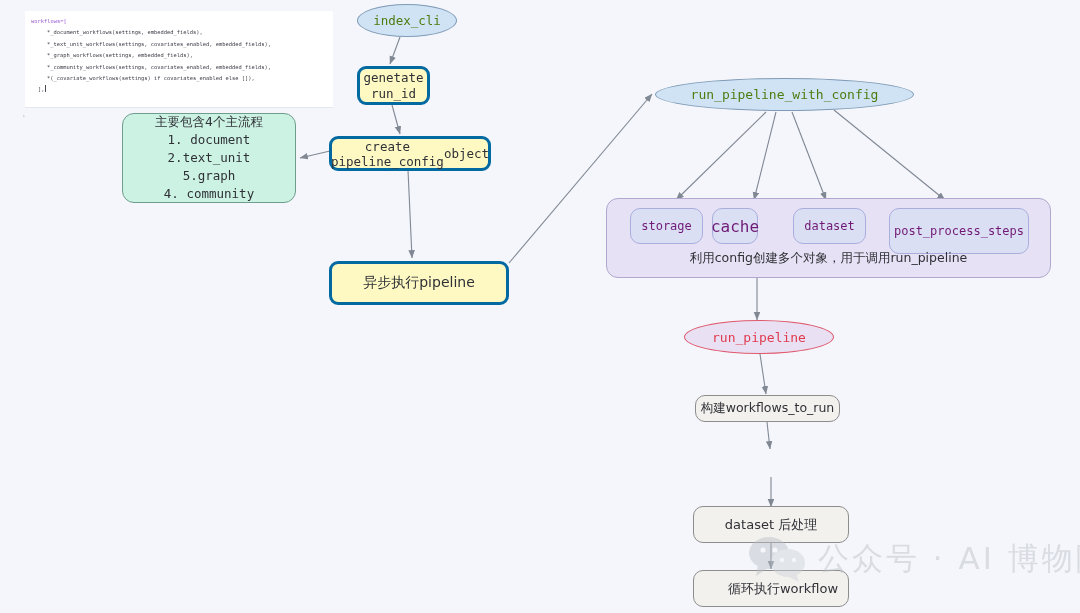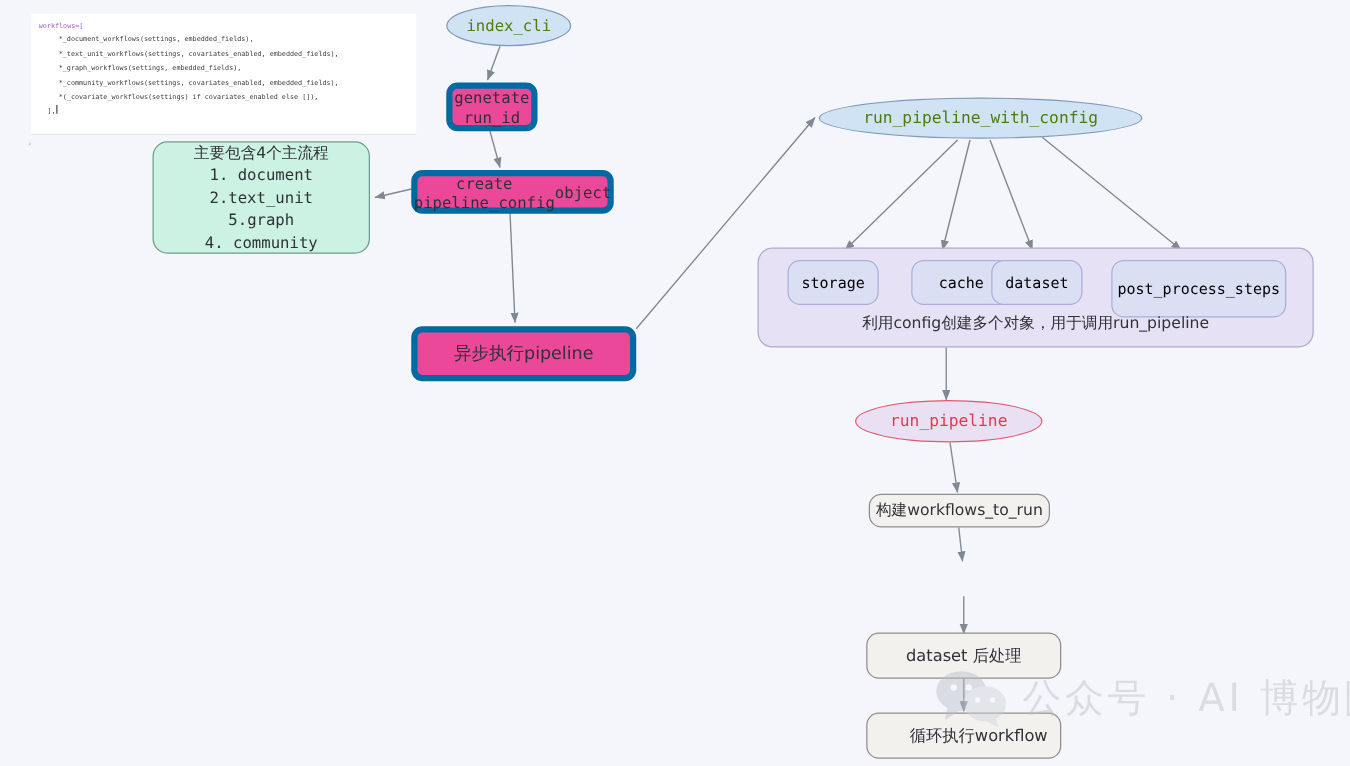--- a/index.html
+++ b/index.html
@@ -76,39 +76,39 @@
   .rbox {
     border-radius: 9px;
   }
 
   .blue-ellipse {
     background: #cfe3f5;
     border: 1px solid #7f9ab5;
     color: #4d7c0f;
   }
   .blue-box {
-    background: #ec4899;
-    border: 5px solid #0369a1;
+    background: #fef9c3;
+    border: 3px solid #0369a1;
     color: #2f3136;
   }
   .green-box {
     background: #ccf2e3;
     border: 1px solid #6f9d8c;
     color: #2f3136;
     border-radius: 12px;
   }
   .purple-container {
     background: #e6e1f5;
     border: 1px solid #b0a8cf;
     border-radius: 12px;
   }
   .purple-chip {
     background: #dbdff4;
     border: 1px solid #a9aedd;
-    color: #000000;
+    color: #701a75;
     border-radius: 10px;
   }
   .pink-ellipse {
     background: #e9e1f3;
     border: 1px solid #e05a6e;
     color: #e03a4e;
   }
   .gray-box {
     background: #f3f1ee;
     border: 1px solid #8d8d8d;
@@ -236,21 +236,21 @@
   </div>
 
   <div class="node ellipse blue-ellipse" style="left:655px; top:78px; width:259px; height:33px; font-size:13px;">
     <span>run_pipeline_with_config</span>
   </div>
 
   <div class="node purple-container" style="left:606px; top:198px; width:445px; height:80px; display:block;">
     <div class="node rbox purple-chip" style="left:23px; top:9px; width:73px; height:36px; font-size:12px;">
       <span>storage</span>
     </div>
-    <div class="node rbox purple-chip" style="left:122px; top:9px; width:80px; height:36px; font-size:12px;">
+    <div class="node rbox purple-chip" style="left:105px; top:9px; width:46px; height:36px; font-size:16px;">
       <span>cache</span>
     </div>
     <div class="node rbox purple-chip" style="left:186px; top:9px; width:73px; height:36px; font-size:12px;">
       <span>dataset</span>
     </div>
     <div class="node rbox purple-chip" style="left:282px; top:9px; width:140px; height:46px; font-size:12px;">
       <span>post_process_steps</span>
     </div>
     <div id="purple-caption">利用config创建多个对象，用于调用run_pipeline</div>
   </div>

